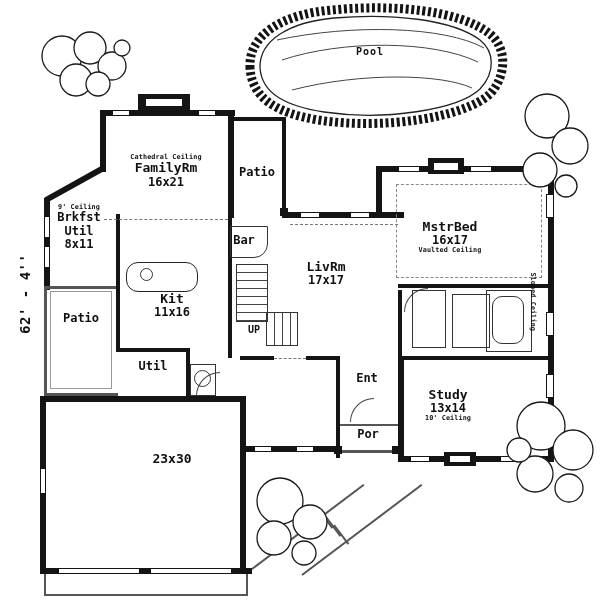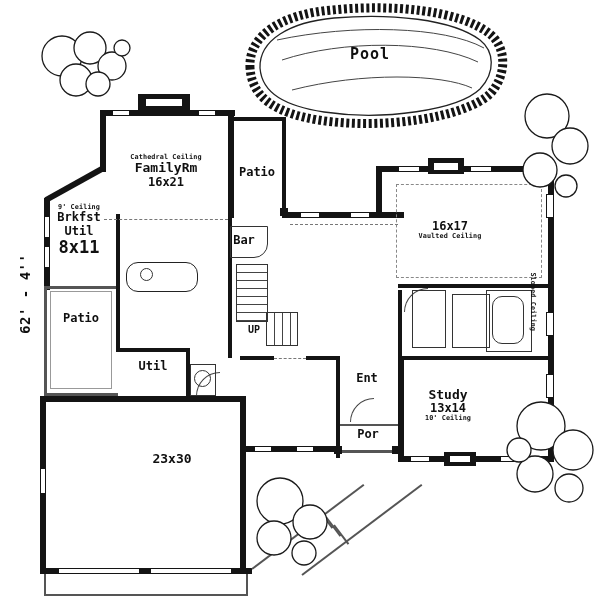--- a/index.html
+++ b/index.html
@@ -6,25 +6,25 @@
   #canvas{position:relative;width:600px;height:600px;background:#fff;overflow:hidden;
           font-family:"DejaVu Sans Mono","Liberation Mono",monospace;}
   .w{position:absolute;background:#141414;}
   .wht{position:absolute;background:#fff;}
   .win{position:absolute;background:#fff;border:1px solid #141414;box-sizing:border-box;}
   .o{position:absolute;border:1px solid #333;box-sizing:border-box;}
   .o15{position:absolute;border:1.5px solid #222;box-sizing:border-box;}
   .dash{position:absolute;border-top:1px dashed #777;height:0;}
   .dashbox{position:absolute;border:1px dashed #888;box-sizing:border-box;}
   .lb{position:absolute;font-weight:700;color:#101010;text-align:center;line-height:1.1;}
-  .f15{font-size:15px;letter-spacing:1px;}
+  .f15{font-size:10px;letter-spacing:1px;}
   .f14{font-size:14px;letter-spacing:.5px;}
   .f13{font-size:13px;}
   .f12{font-size:12px;}
-  .f11{font-size:17px;}
+  .f11{font-size:12px;}
   .f9{font-size:10px;}
   .f7{font-size:6.8px;letter-spacing:.1px;}
   .rotL{transform:rotate(-90deg);}
   .rotR{transform:rotate(90deg);}
   .dg{position:absolute;background:#555;height:2px;transform-origin:left center;}
   .thin{position:absolute;background:#555;}
   .st1{background:repeating-linear-gradient(180deg,transparent 0 7px,#444 7px 8px);}
   .st2{background:repeating-linear-gradient(90deg,transparent 0 7px,#444 7px 8px);}
   .arc{position:absolute;width:24px;height:24px;border-top:1px solid #444;border-left:1px solid #444;
        border-top-left-radius:100%;box-sizing:border-box;}
@@ -144,25 +144,34 @@
     <div class="f12">16x21</div>
   </div>
   <div class="lb f12" style="left:228px;top:166px;width:58px">Patio</div>
   <div class="lb" style="left:46px;top:204px;width:66px">
     <div class="f7">9' Ceiling</div>
     <div class="f12">Brkfst</div>
     <div class="f12">Util</div>
     <div class="f11">8x11</div>
   </div>
   <div class="lb f12" style="left:228px;top:234px;width:32px">Bar</div>
+  <div class="lb" style="left:280px;top:260px;width:92px">
+    <div class="f13">LivRm</div>
+    <div class="f12">17x17</div>
+  </div>
   <div class="lb" style="left:398px;top:220px;width:104px">
+    <div class="f13">MstrBed</div>
     <div class="f12">16x17</div>
     <div class="f7">Vaulted Ceiling</div>
   </div>
   <div class="lb f7 rotR" style="left:494px;top:298px;width:76px">Sloped Ceiling</div>
+  <div class="lb" style="left:128px;top:292px;width:88px">
+    <div class="f13">Kit</div>
+    <div class="f12">11x16</div>
+  </div>
   <div class="lb f12" style="left:50px;top:312px;width:62px">Patio</div>
   <div class="lb f12" style="left:124px;top:360px;width:58px">Util</div>
   <div class="lb f9" style="left:238px;top:324px;width:32px">UP</div>
   <div class="lb f12" style="left:342px;top:372px;width:50px">Ent</div>
   <div class="lb" style="left:400px;top:388px;width:96px">
     <div class="f13">Study</div>
     <div class="f12">13x14</div>
     <div class="f7">10' Ceiling</div>
   </div>
   <div class="lb f12" style="left:346px;top:428px;width:44px">Por</div>

